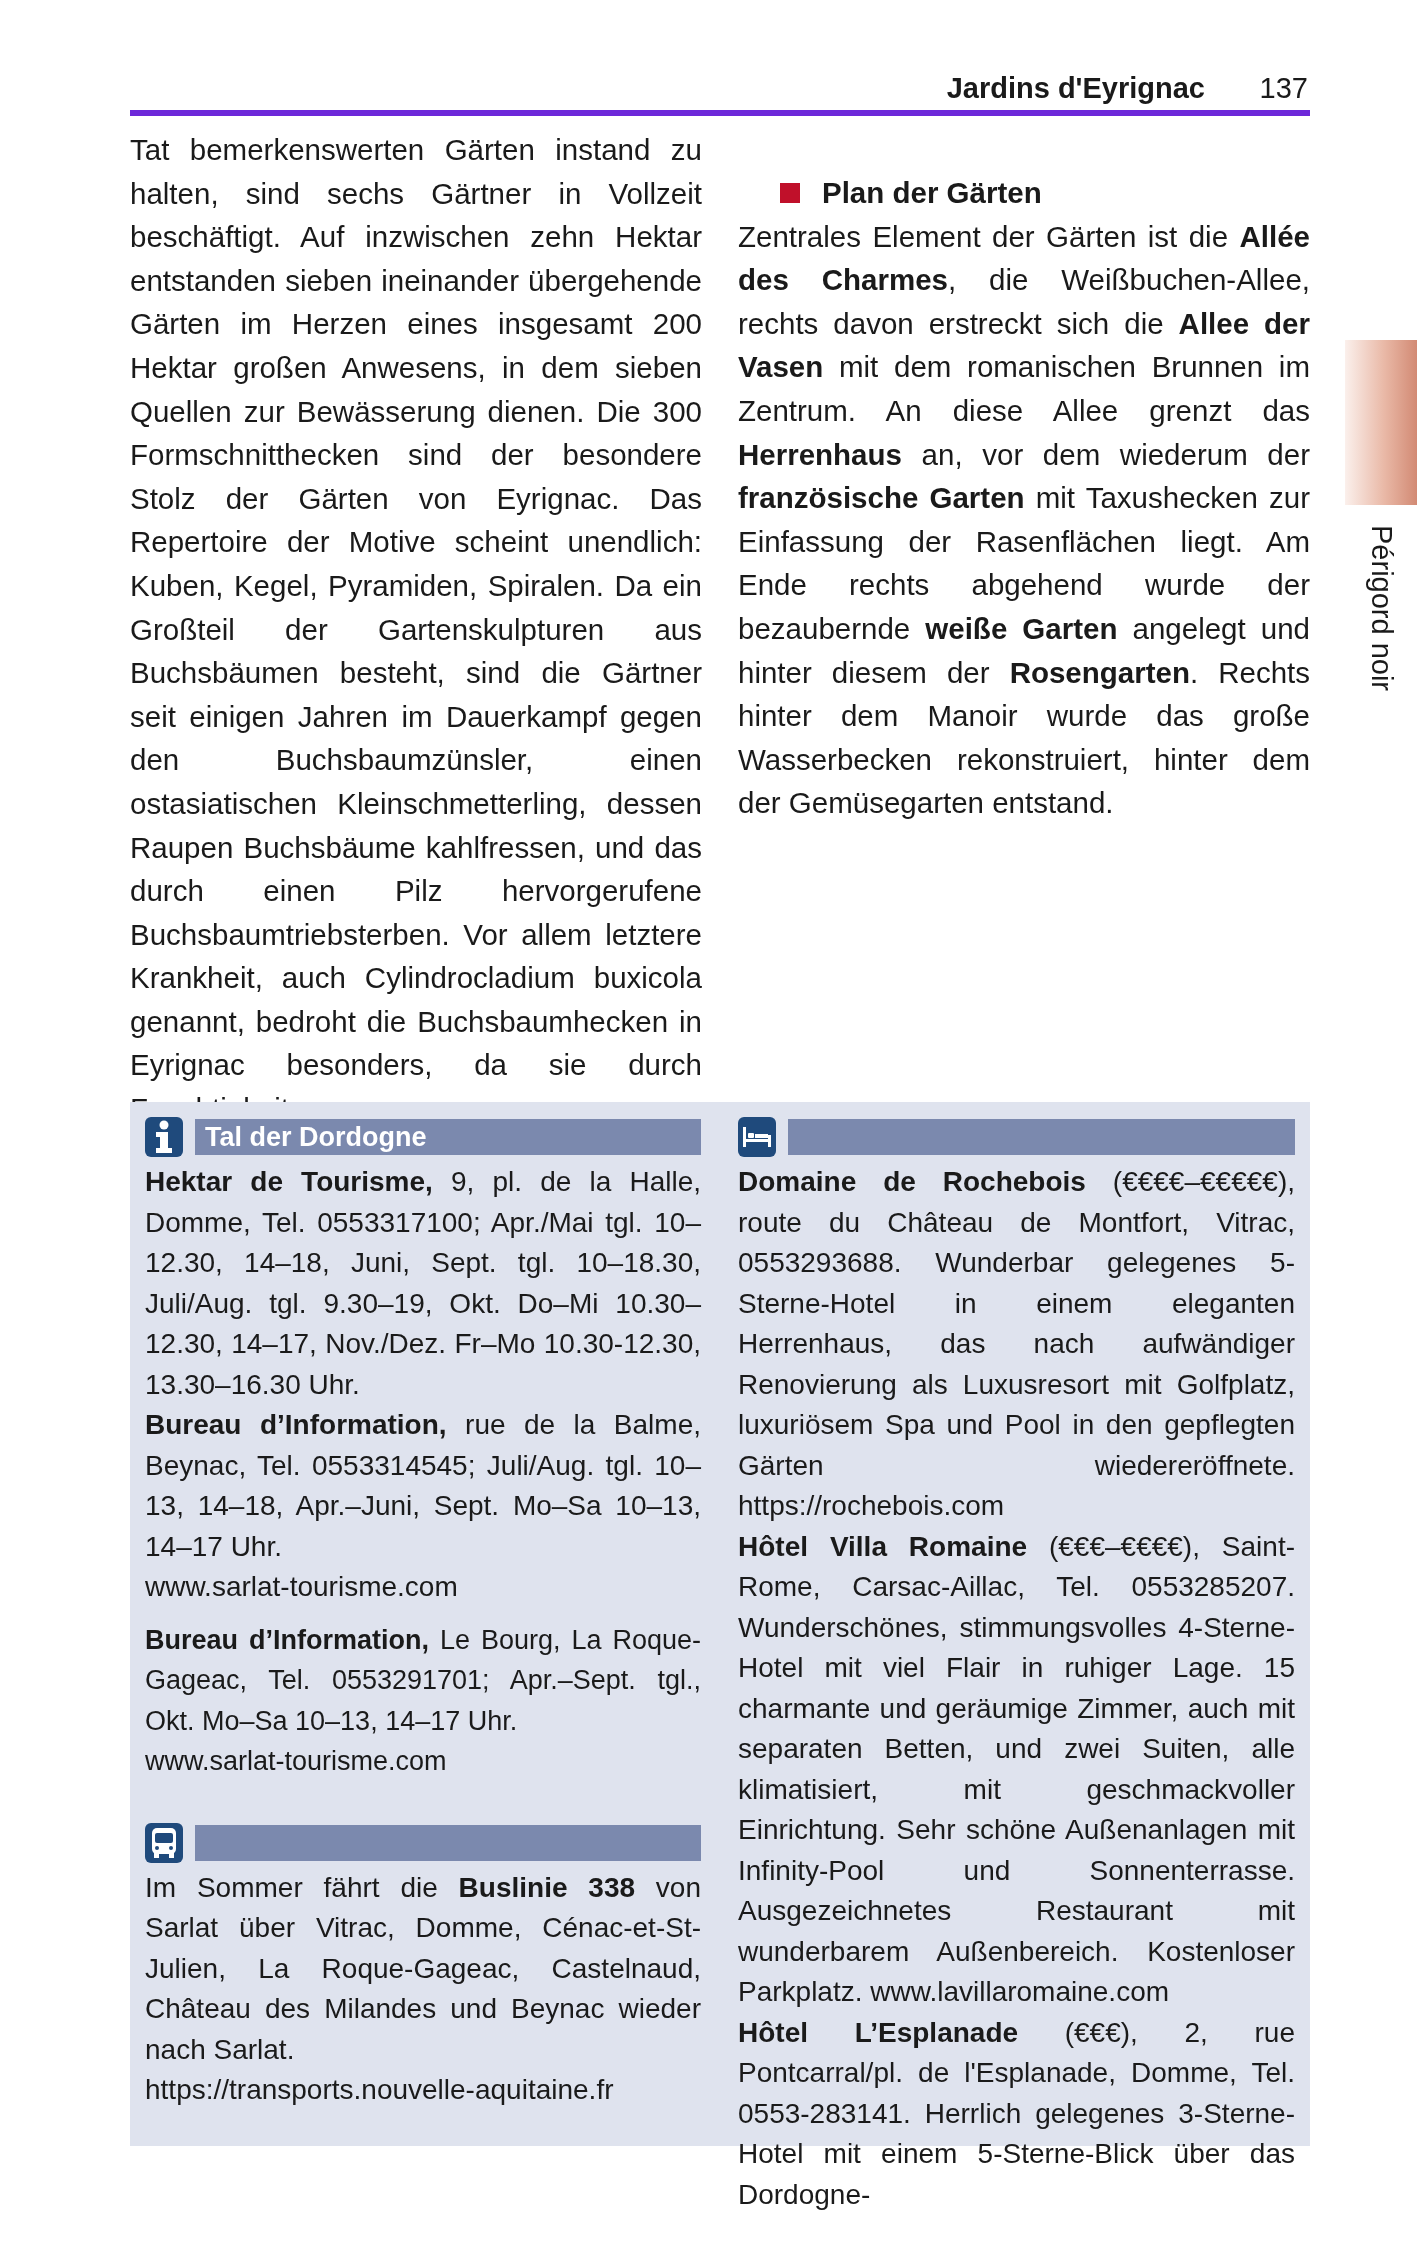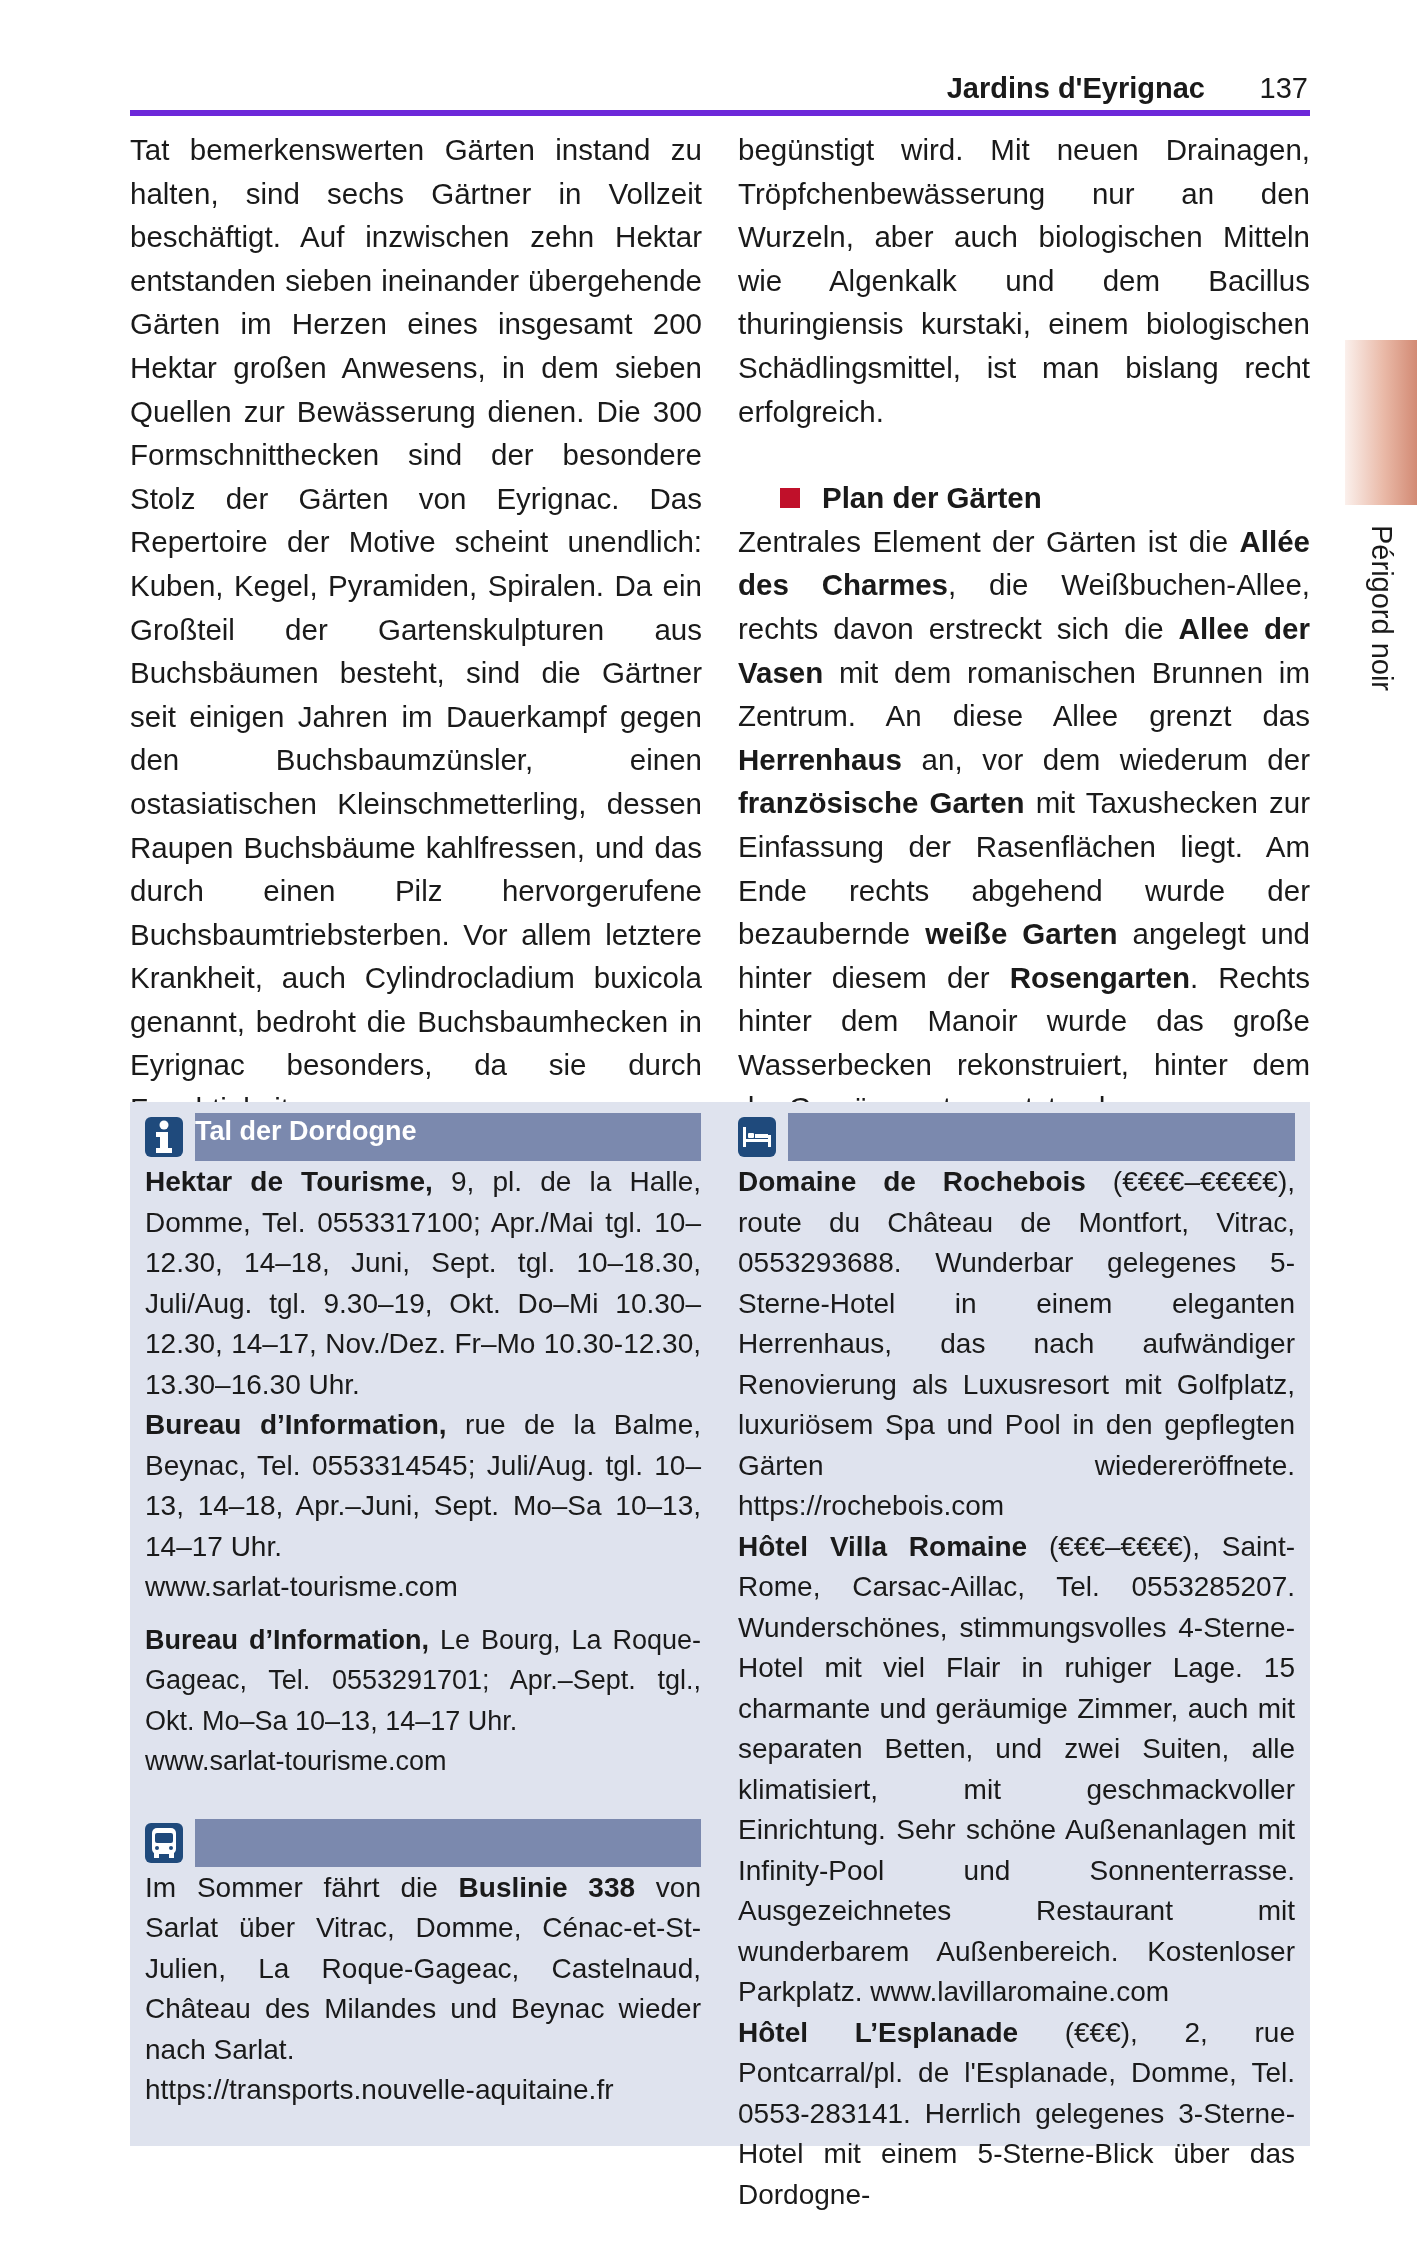--- a/index.html
+++ b/index.html
@@ -28,43 +28,42 @@
   .red-square { display:inline-block; width:20px; height:20px; background:#c0102a; margin-right:22px; }
 
   .infobox { position:absolute; left:130px; top:1102px; width:1180px; height:1044px; background:#dfe3ee; }
   .box-col { position:absolute; font-size:28px; line-height:40.5px; text-align:justify; }
   .box-left { left:15px; top:14px; width:556px; }
   .box-right { left:608px; top:14px; width:557px; }
   .box-col p { margin:0; }
   .box-head { display:flex; align-items:center; height:42px; margin-bottom:4px; }
   .icon-sq { width:38px; height:40px; background:#1f4a7c; border-radius:6px; flex:0 0 auto;
              display:flex; align-items:center; justify-content:center; }
-  .head-bar { flex:1; height:48px; background:#7b89ae; margin-left:12px; color:#ffffff;
-              font-weight:bold; font-size:27px; line-height:36px; }
+  .head-bar { flex:1; height:36px; background:#7b89ae; margin-left:12px; color:#ffffff;
+              font-weight:bold; font-size:27px; line-height:36px; padding-left:10px; }
   .gap { height:40px; }
 </style>
 </head>
 <body>
 
 <div class="running-head">
   <span class="title">Jardins d'Eyrignac</span>
   <span class="pageno">137</span>
 </div>
 
 <div class="thumb-tab"></div>
 <div class="side-label">
   <span>Périgord noir</span>
 </div>
 
 <div class="col col-left">
   <p>Tat bemerkenswerten Gärten instand zu halten, sind sechs Gärtner in Vollzeit beschäftigt. Auf inzwischen zehn Hektar entstanden sieben ineinander übergehende Gärten im Herzen eines insgesamt 200 Hektar großen Anwesens, in dem sieben Quellen zur Bewässerung dienen. Die 300 Formschnitthecken sind der besondere Stolz der Gärten von Eyrignac. Das Repertoire der Motive scheint unendlich: Kuben, Kegel, Pyramiden, Spiralen. Da ein Großteil der Gartenskulpturen aus Buchsbäumen besteht, sind die Gärtner seit einigen Jahren im Dauerkampf gegen den Buchsbaumzünsler, einen ostasiatischen Kleinschmetterling, dessen Raupen Buchsbäume kahlfressen, und das durch einen Pilz hervorgerufene Buchsbaumtriebsterben. Vor allem letztere Krankheit, auch Cylindrocladium buxicola genannt, bedroht die Buchsbaumhecken in Eyrignac besonders, da sie durch Feuchtigkeit</p>
 </div>
 
 <div class="col col-right">
-  <p>begünstigt wird. Mit neuen Drainagen, Tröpfchenbewässerung nur an den Wurzeln, aber auch biologischen Mitteln wie Algenkalk und dem Bacillus thuringiensis kurstaki, einem biologischen Schädlingsmittel, ist man bislang recht erfolgreich.</p>
   <div class="section-head">
     <span class="red-square"></span>
     <span>Plan der Gärten</span>
   </div>
   <p><span>Zentrales Element der Gärten ist die </span><b>Allée des Charmes</b><span>, die Weißbuchen-Allee, rechts davon erstreckt sich die </span><b>Allee der Vasen</b><span> mit dem romanischen Brunnen im Zentrum. An diese Allee grenzt das </span><b>Herrenhaus</b><span> an, vor dem wiederum der </span><b>französische Garten</b><span> mit Taxushecken zur Einfassung der Rasenflächen liegt. Am Ende rechts abgehend wurde der bezaubernde </span><b>weiße Garten</b><span> angelegt und hinter diesem der </span><b>Rosengarten</b><span>. Rechts hinter dem Manoir wurde das große Wasserbecken rekonstruiert, hinter dem der Gemüsegarten entstand.</span></p>
 </div>
 
 <div class="infobox">
   <div class="box-col box-left">
     <div class="box-head">

